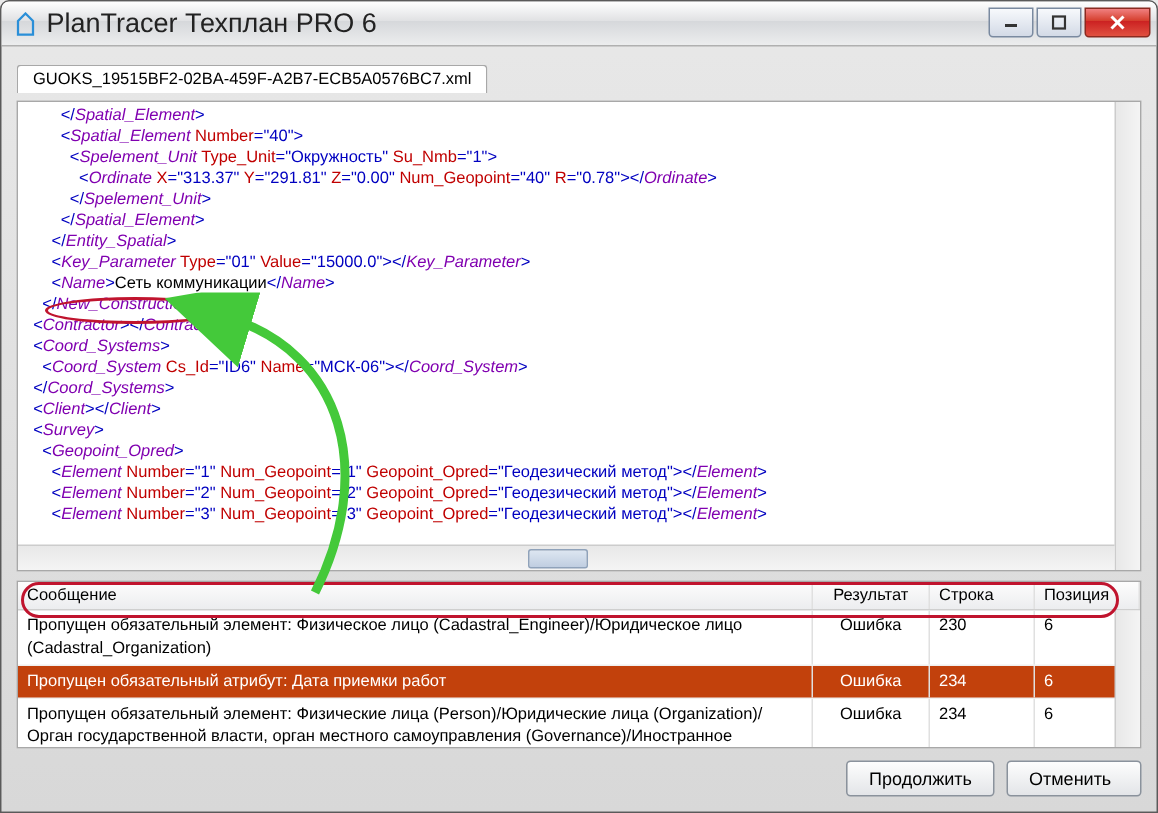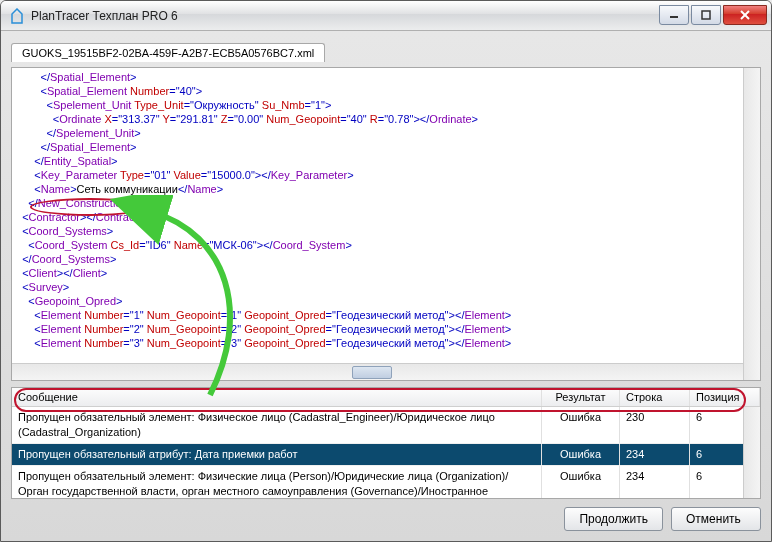--- a/index.html
+++ b/index.html
@@ -1,46 +1,46 @@
 <!DOCTYPE html>
 <html><head>
 <meta charset="utf-8">
 <style>
 * { box-sizing: border-box; margin: 0; padding: 0; font-family: "Segoe UI", Tahoma, sans-serif; }
 body { background: #eaeaea; width: 772px; height: 542px; overflow: hidden; }
 .window { width: 772px; height: 542px; background: linear-gradient(to bottom, #e8e8e8, #d8d8d8); border: 1px solid #5a5a5a; border-radius: 6px 6px 0 0; overflow: hidden; display: flex; flex-direction: column; }
 .titlebar { height: 30px; background: linear-gradient(to bottom, #fff, #e0e1e3 45%, #d6d8db 46%, #ecedee); display: flex; align-items: center; padding-left: 8px; border-bottom: 1px solid #b0b0b0; }
 .titlebar .app-icon { width: 16px; height: 16px; margin-right: 6px; }
-.titlebar .title { font-size: 12px; color: #222; flex: 1; }
+.titlebar .title { font-size: 18px; color: #222; flex: 1; }
 .win-btns { display: flex; height: 22px; margin-right: 4px; }
 .win-btn { width: 30px; height: 20px; margin-left: 2px; background: linear-gradient(to bottom, #f7f9fc, #d3dae6); border: 1px solid #7a8aa0; border-radius: 0 0 3px 3px; display: flex; align-items: center; justify-content: center; font-size: 11px; color: #333; }
 .win-btn.close { width: 44px; background: linear-gradient(to bottom, #f08080, #d43c2a 45%, #c22 46%, #e05040); color: #fff; border-color: #8a2a20; }
 .inner { flex: 1; padding: 8px 10px 10px 10px; display: flex; flex-direction: column; gap: 6px; }
 .tab-strip { height: 22px; display: flex; align-items: flex-end; }
 .tab { background: #fff; border: 1px solid #a8a8a8; border-bottom: none; padding: 3px 10px; font-size: 11px; border-radius: 3px 3px 0 0; position: relative; top: 1px; }
 .xml-pane { flex: 1; background: #fff; border: 1px solid #a8a8a8; position: relative; overflow: hidden; display: flex; }
 .xml-content { flex: 1; overflow: hidden; padding: 2px 4px; font-family: "Courier New", monospace; font-size: 11px; line-height: 14px; white-space: nowrap; }
 .xml-line { white-space: pre; }
 .vscroll { width: 17px; background: linear-gradient(to right, #e8e8e8, #f4f4f4); border-left: 1px solid #ccc; }
 .hscroll { height: 17px; background: linear-gradient(to bottom, #e8e8e8, #f4f4f4); border-top: 1px solid #ccc; position: absolute; bottom: 0; left: 0; right: 17px; display: flex; align-items: center; }
 .hscroll .thumb { height: 13px; width: 40px; margin-left: 340px; background: linear-gradient(to bottom, #dde6f1, #c0cee1); border: 1px solid #8fa2ba; border-radius: 2px; }
 .bl { color: #0000c0; }
 .rd { color: #c00000; }
 .bk { color: #000; }
-.pu { color: #8000b0; }
+.pu { color: #8000b0; font-style: italic; }
 .table-pane { background: #fff; border: 1px solid #a8a8a8; height: 112px; display: flex; flex-direction: column; overflow: hidden; }
 .th-row { display: flex; background: linear-gradient(to bottom, #fdfdfd, #ecedef); border-bottom: 1px solid #cfcfcf; font-size: 11px; }
 .th, .td { padding: 3px 6px; border-right: 1px solid #e0e0e0; }
 .c-msg { flex: 1; }
 .c-res { width: 78px; text-align: center; }
 .c-line { width: 70px; }
 .c-pos { width: 70px; }
 .tbody { flex: 1; overflow: hidden; position: relative; }
 .tr { display: flex; font-size: 11px; border-bottom: 1px solid #f0f0f0; line-height: 15px; }
-.tr.sel { background: #0c4a6e; color: #fff; }
+.tr.sel { background: #c2410c; color: #fff; }
 .tr .td { overflow: hidden; }
 .tbody .vscroll2 { position: absolute; right: 0; top: 0; bottom: 0; width: 17px; background: linear-gradient(to right, #e8e8e8, #f4f4f4); border-left: 1px solid #ccc; }
 .btn-row { display: flex; justify-content: flex-end; gap: 8px; padding-top: 2px; }
 .btn { min-width: 90px; padding: 4px 14px; font-size: 12px; background: linear-gradient(to bottom, #fdfdfd, #e3e5e8); border: 1px solid #8a929c; border-radius: 3px; text-align: left; }
 .ann-ellipse-1 { position: absolute; left: 30px; top: 198px; width: 120px; height: 18px; border: 2px solid #c0142e; border-radius: 50%; pointer-events: none; }
 .ann-ellipse-2 { position: absolute; left: 14px; top: 388px; width: 732px; height: 24px; border: 2px solid #c0142e; border-radius: 999px; pointer-events: none; }
 .arrow { position: absolute; pointer-events: none; }
 </style>
 </head>
 <body>

